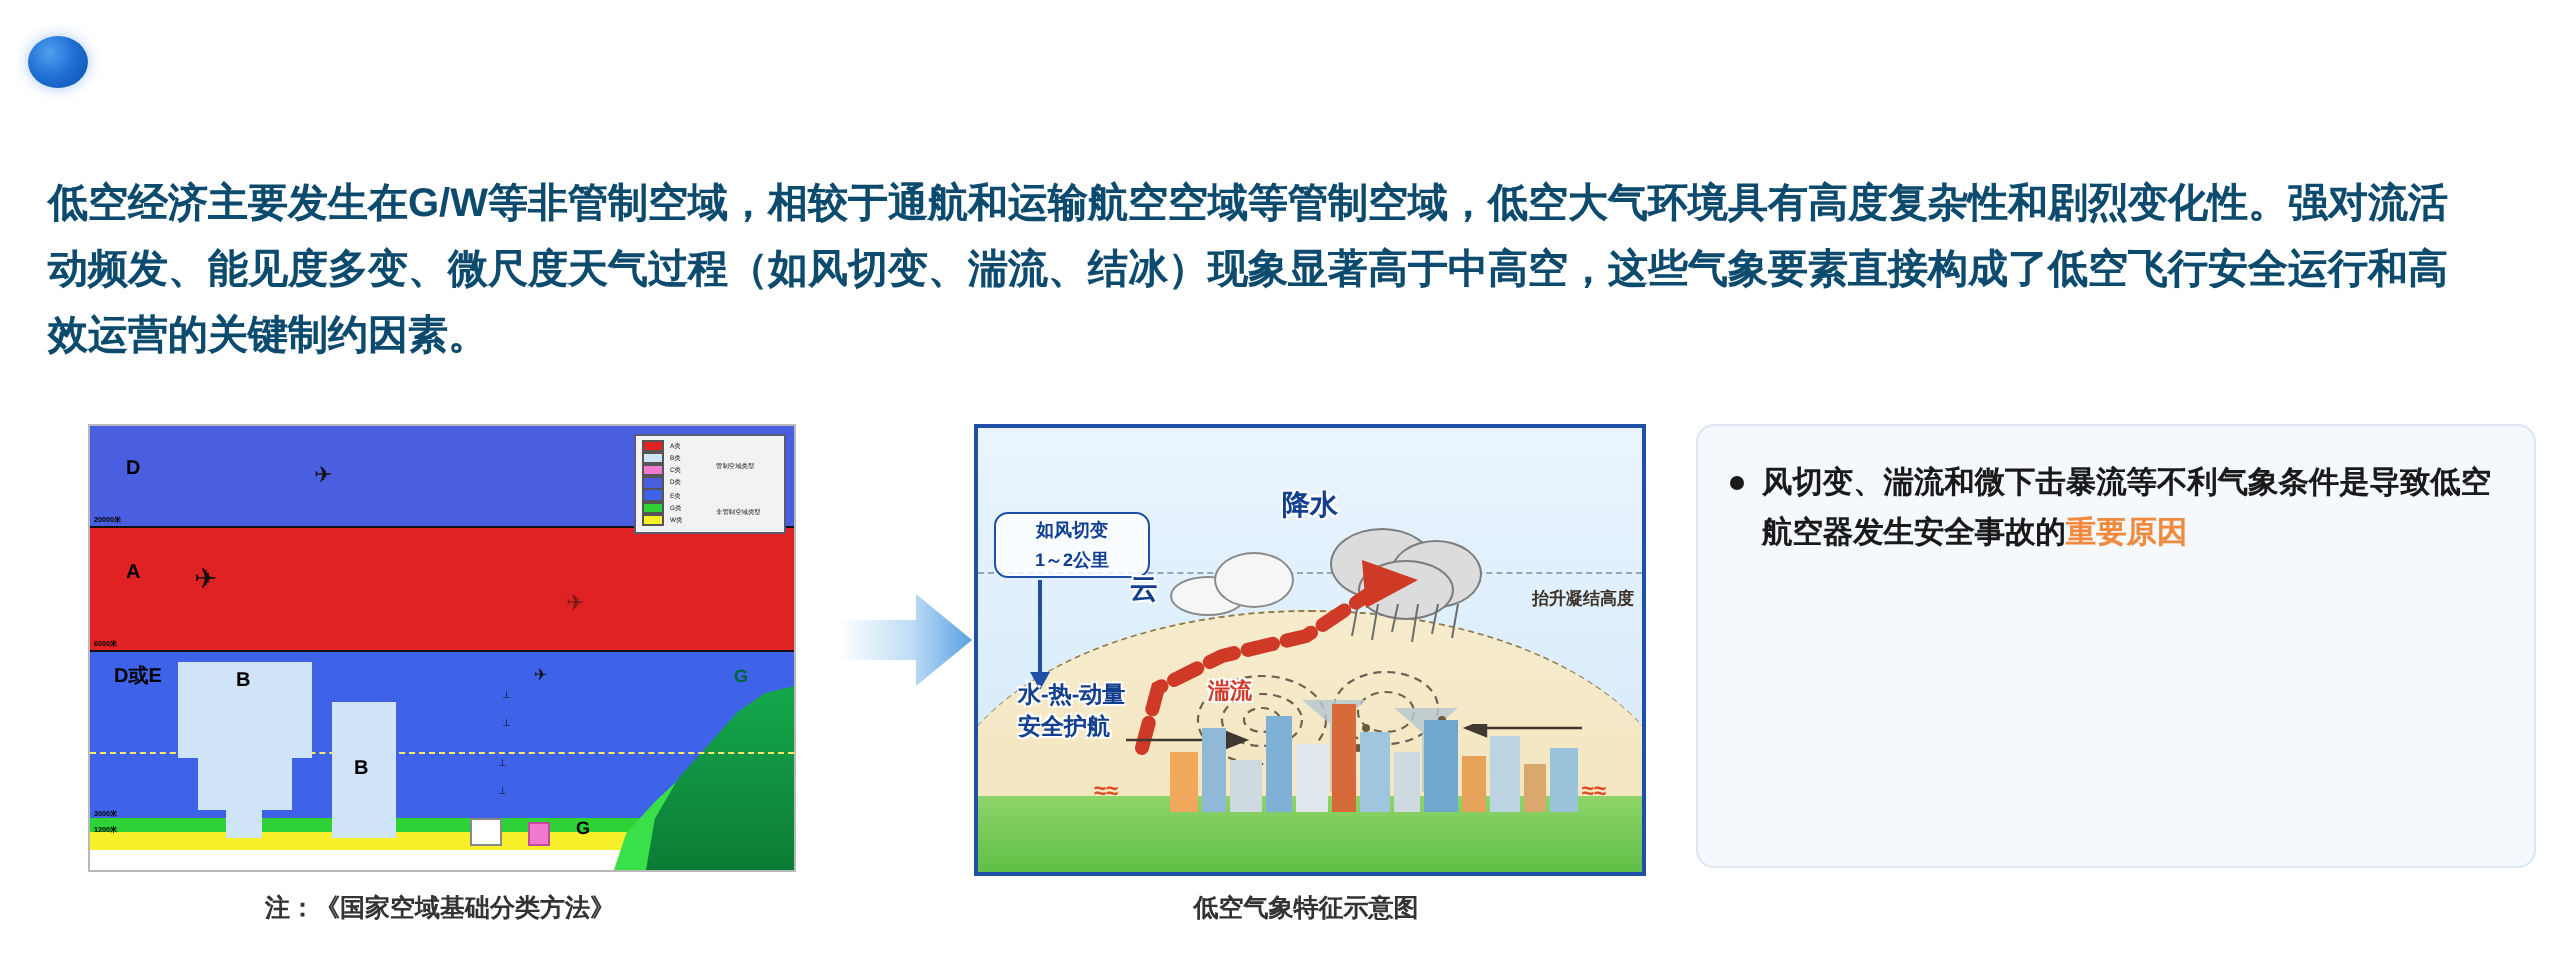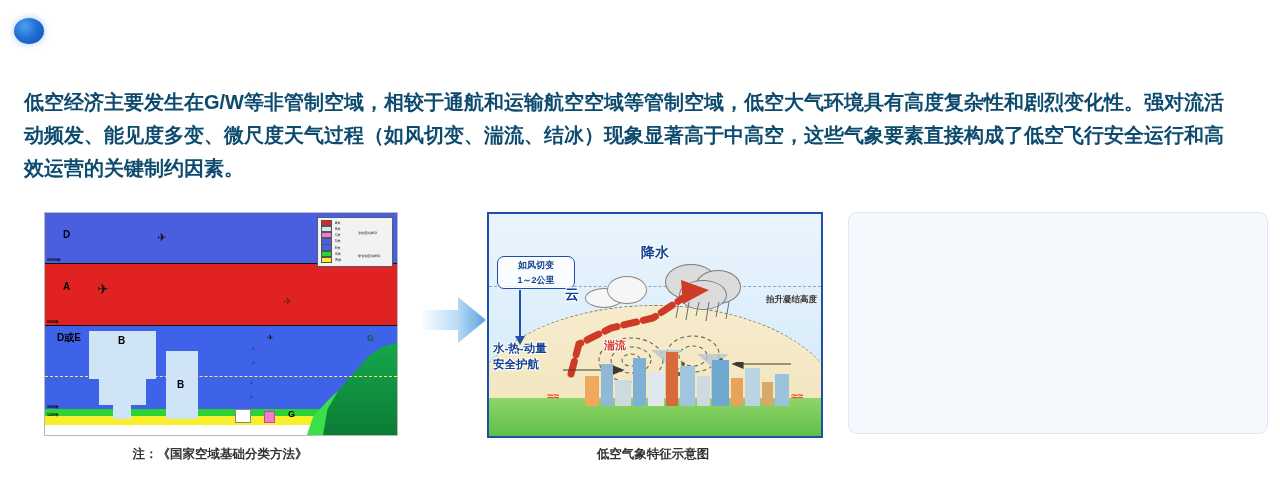--- a/index.html
+++ b/index.html
@@ -116,21 +116,21 @@
   .cloud{position:absolute;background:#dcdcdc;border-radius:50%;border:1.4px solid #7d7d7d;}
   .cloud-w{position:absolute;background:#f6f6f6;border-radius:50%;border:1.4px solid #8a8a8a;}
   .lbl{position:absolute;font-weight:bold;white-space:nowrap;}
   #lb-rain{left:152px;top:30px;color:#123f8f;font-size:14px;
     text-shadow:-1px -1px 0 #fff,1px -1px 0 #fff,-1px 1px 0 #fff,1px 1px 0 #fff;}
   #lb-cloud{left:76px;top:72px;color:#123f8f;font-size:14px;
     text-shadow:-1px -1px 0 #fff,1px -1px 0 #fff,-1px 1px 0 #fff,1px 1px 0 #fff;}
   #lb-lcl{right:4px;top:80px;color:#3c3228;font-size:8.5px;}
   #lb-turb{left:86px;top:124px;color:#d13b2a;font-size:11px;
     text-shadow:-1px -1px 0 #fff,1px -1px 0 #fff,-1px 1px 0 #fff,1px 1px 0 #fff;margin-left:29px;}
-  #lb-whm{left:4px;top:126px;color:#123f8f;font-size:11.5px;line-height:16px;
+  #lb-whm{left:20px;top:126px;color:#123f8f;font-size:11.5px;line-height:16px;
     text-shadow:-1px -1px 0 #fff,1px -1px 0 #fff,-1px 1px 0 #fff,1px 1px 0 #fff;}
   .city{position:absolute;bottom:30px;background:#9ec9e2;}
   .heat{position:absolute;color:#e0491f;font-size:11px;font-weight:bold;}
 
   
   .caption{
     position:absolute;font-size:12.5px;font-weight:bold;color:#333333;
     text-align:center;white-space:nowrap;
   }
   #cap-left{left:44px;top:446px;width:352px;}
@@ -338,13 +338,17 @@
   <div class="lbl" id="lb-lcl">抬升凝结高度</div>
   <div class="lbl" id="lb-turb">湍流</div>
   <div class="lbl" id="lb-whm">
     <span>水-热-动量</span><br>
     <span>安全护航</span>
   </div>
 </div>
 <div class="caption" id="cap-mid">低空气象特征示意图</div>
 
 <div id="panel">
+  <div class="bullet">
+    <div class="bdot"></div>
+    <div class="btext"><span>风切变、湍流和微下击暴流等不利气象条件是导致低空航空器发生安全事故的</span><span class="hl">重要原因</span><span></span></div>
+  </div>
 </div>
 
 </body></html>

